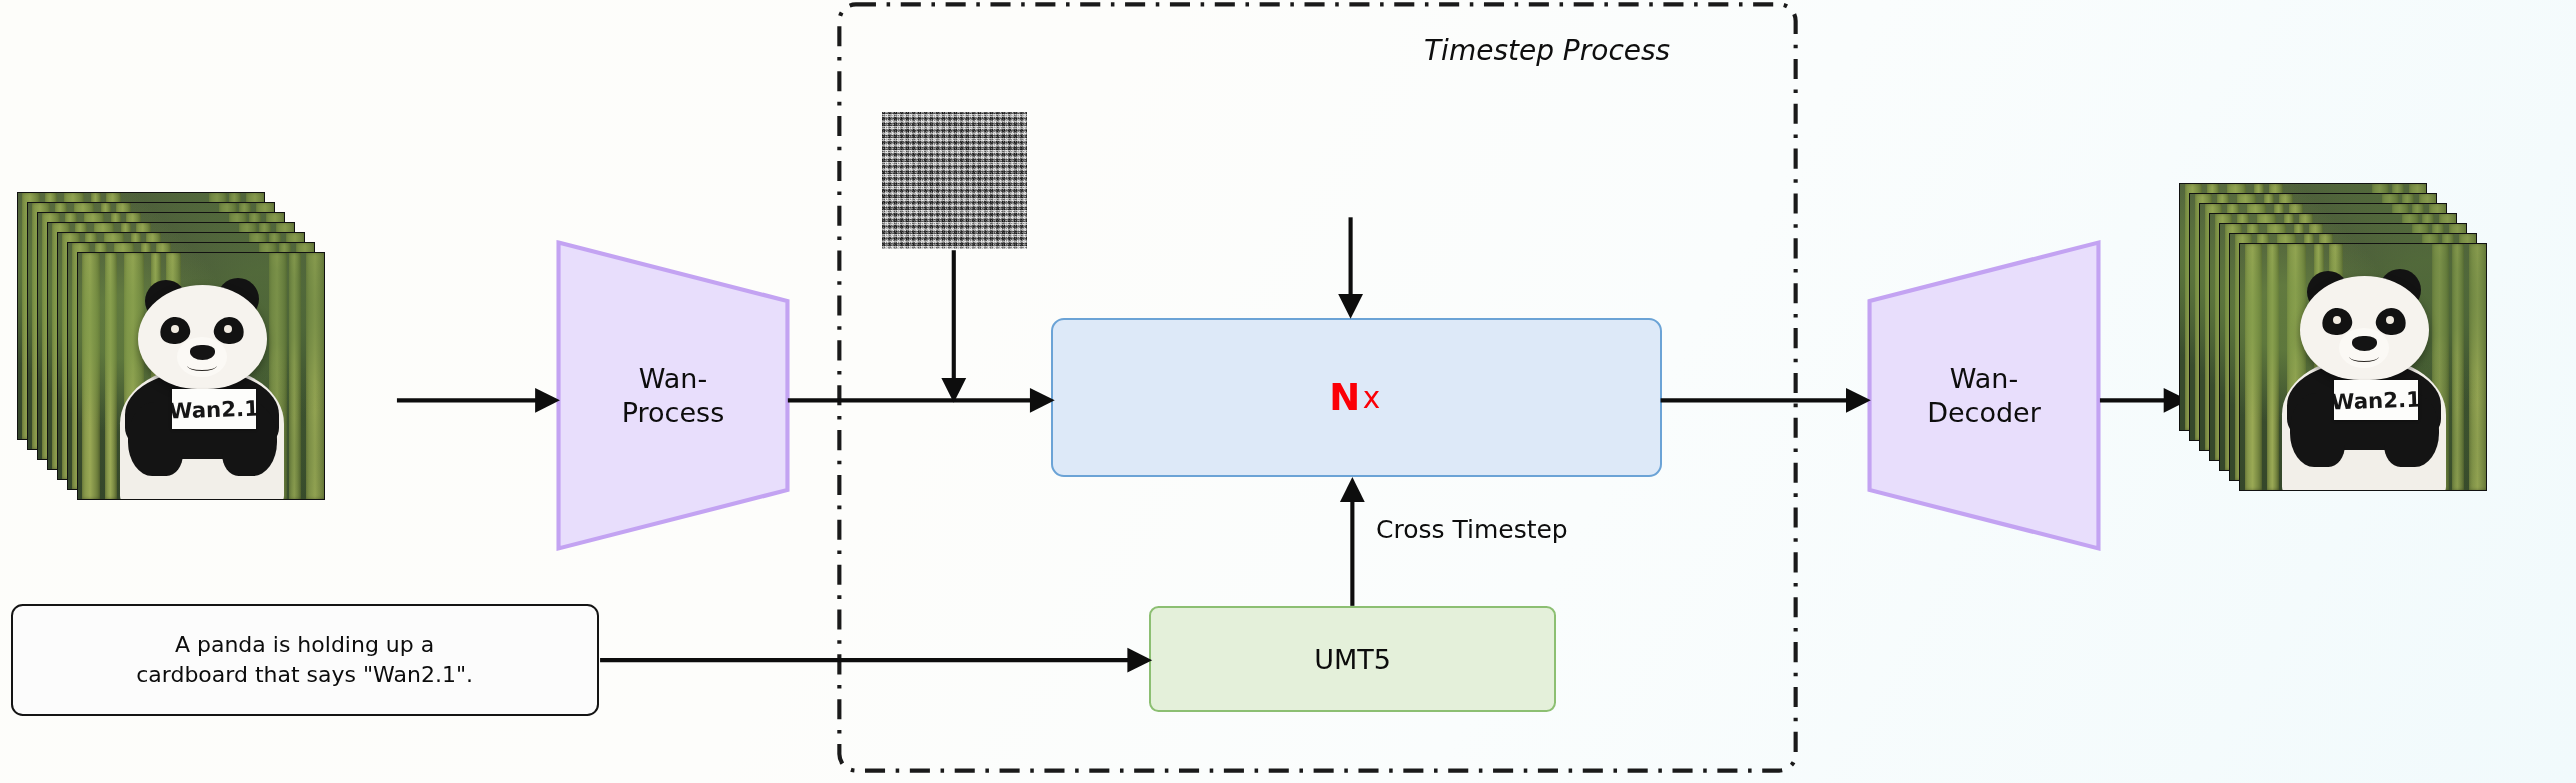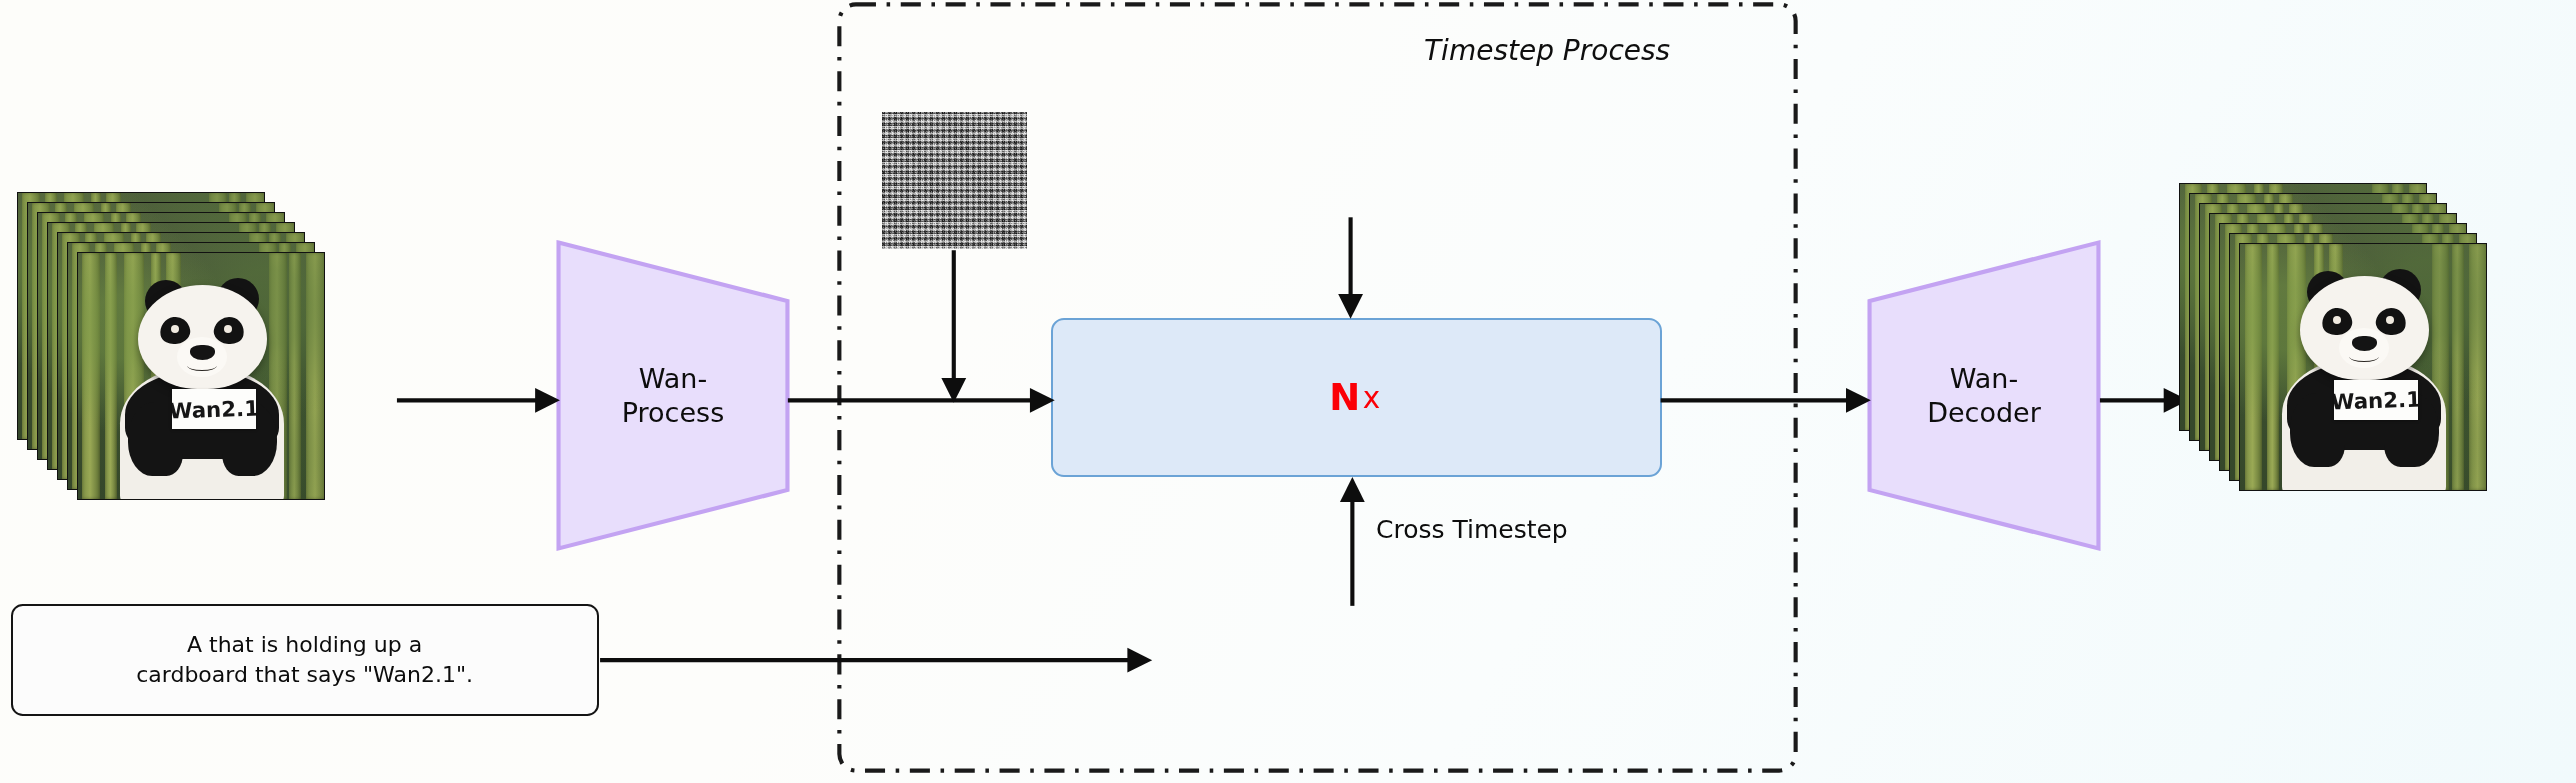--- a/index.html
+++ b/index.html
@@ -418,21 +418,21 @@
     <div class="arm" style="left:50px;top:149px;width:55px;height:74px;"></div>
     <div class="arm r" style="left:144px;top:149px;width:55px;height:74px;"></div>
     <div class="sign" style="left:94px;top:136px;width:84px;height:40px;">
       <span style="font-size:21.3px;">Wan2.1</span>
     </div>
   </div>
       </div>
     </div>
 
   <div class="box prompt-box" style="left:10.6px; top:604px; width:588px; height:112px; flex-direction:column;">
-    <div>A that is holding up a</div>
+    <div>A panda is holding up a</div>
     <div>cardboard that says "Wan2.1".</div>
   </div>
 
   <div class="trap" style="left:555px; top:239px; width:236px; height:313px;">
     <svg viewBox="0 0 400 530" preserveAspectRatio="none">
       <polygon points="6,6 394,105 394,425 6,524" fill="#e8defc" stroke="#c3a3f2" stroke-width="7"></polygon>
     </svg>
     <div class="trap-label">
       <div>Wan-</div>
       <div>Process</div>
@@ -445,20 +445,23 @@
   <div class="diffusion-title" style="left:1424px; top:34px;">Timestep Process</div>
 
   <div class="noise" style="left:882px; top:112px; width:145px; height:137px;"></div>
 
 
   <div class="box dit-box" style="left:1051px; top:318px; width:611px; height:159px;">
     <span class="n">N</span>
       <span class="times">x</span>
   </div>
 
+  <div class="box umt5-box" style="left:1149px; top:606px; width:407px; height:106px;">
+    <span>UMT5</span>
+  </div>
 
   <div class="trap" style="left:1866px; top:239px; width:236px; height:313px;">
     <svg viewBox="0 0 400 530" preserveAspectRatio="none">
       <polygon points="6,105 394,6 394,524 6,425" fill="#e8defc" stroke="#c3a3f2" stroke-width="7"></polygon>
     </svg>
     <div class="trap-label">
       <div>Wan-</div>
       <div>Decoder</div>
     </div>
   </div>

